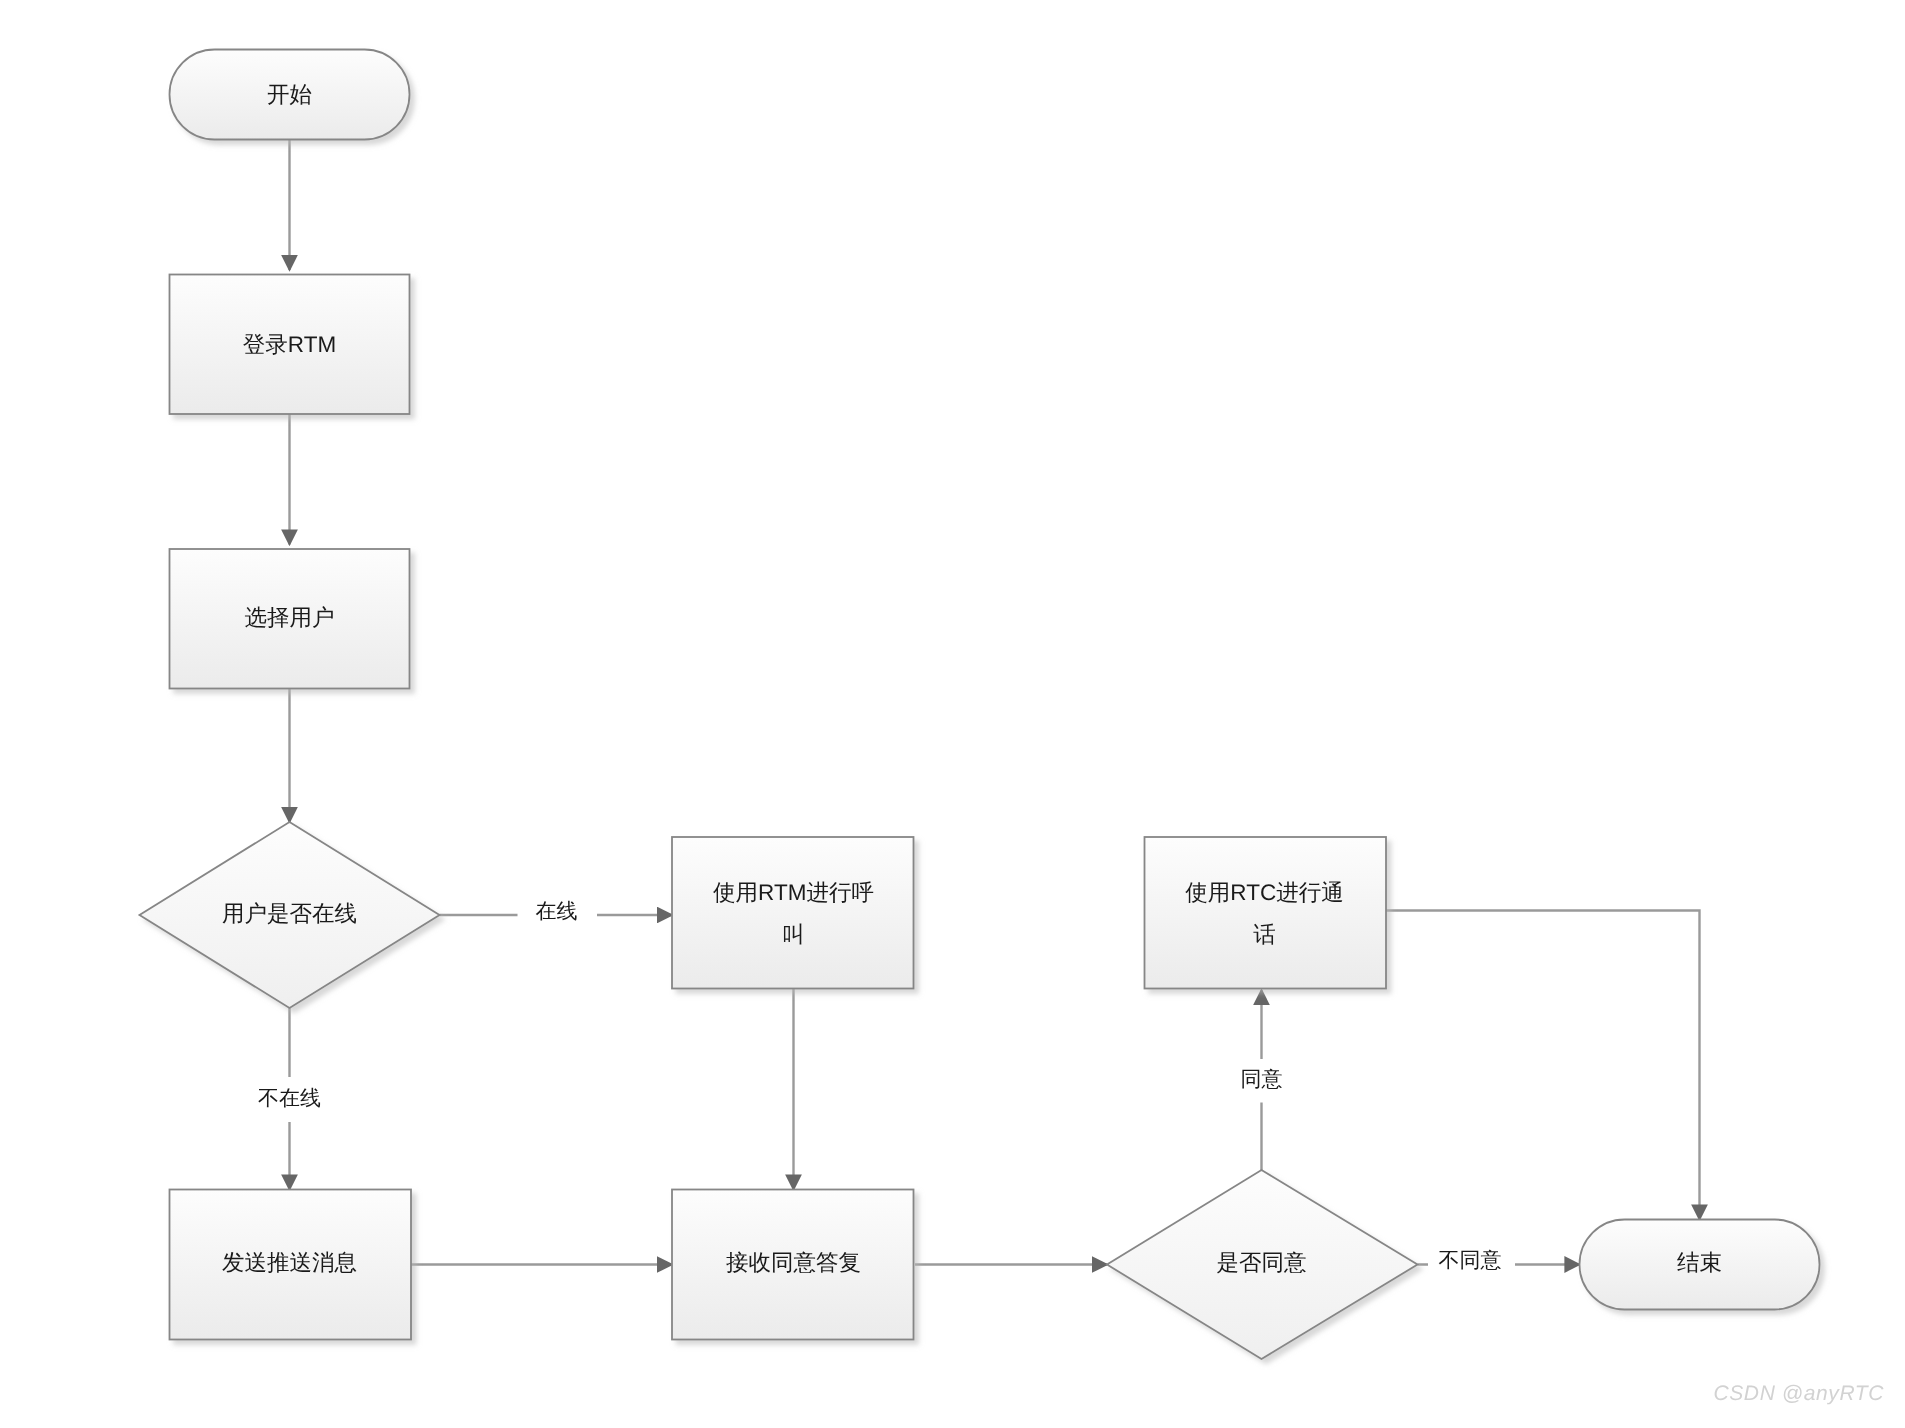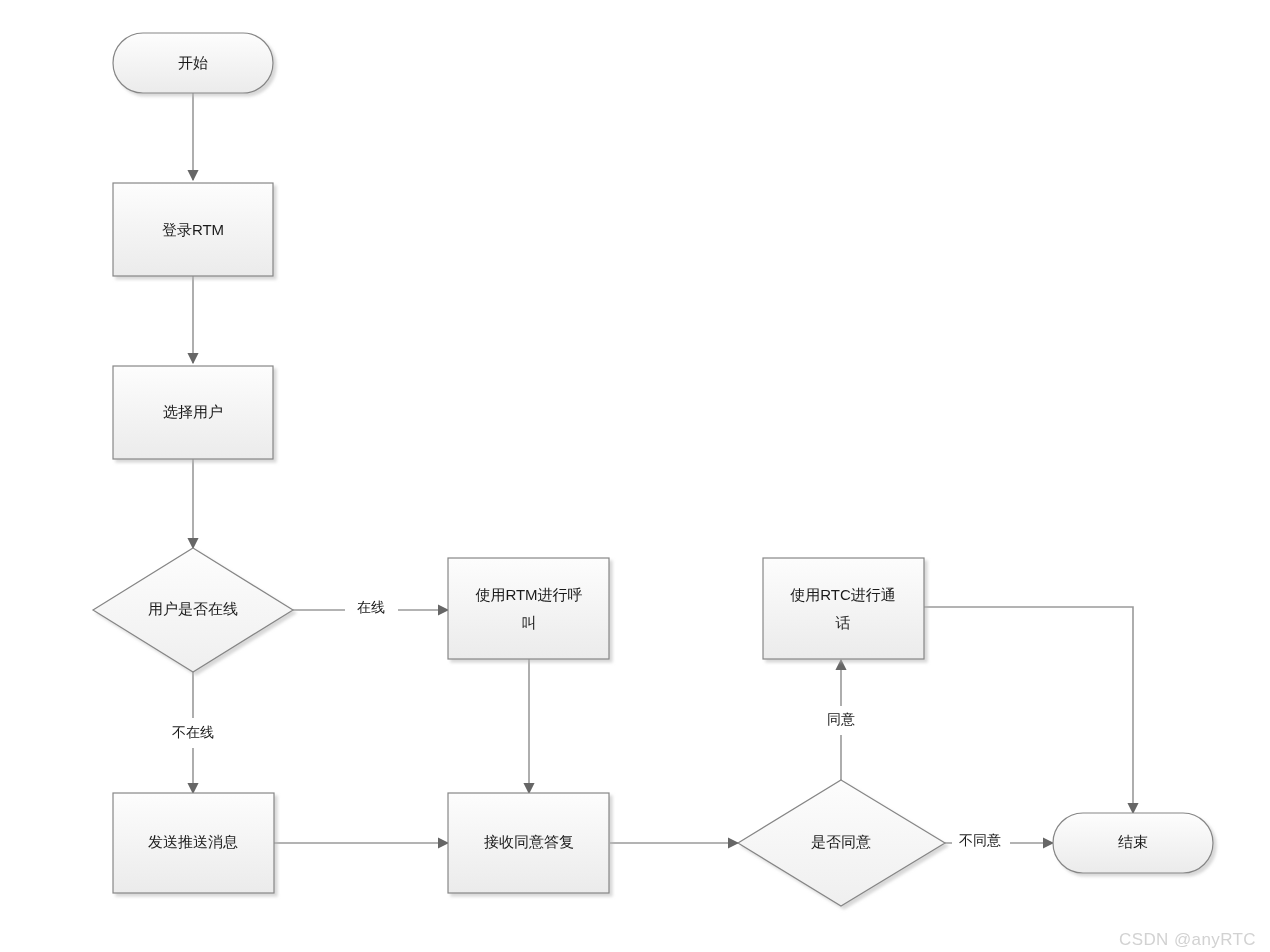--- a/index.html
+++ b/index.html
@@ -39,26 +39,27 @@
     stroke-width: 1.2;
   }
   .edge-line {
     stroke: #9a9a9a;
     stroke-width: 1.6;
     fill: none;
   }
   .watermark {
     position: absolute;
     right: 14px;
-    bottom: 2px;
+    bottom: 16px;
     font-family: "Liberation Sans", "DejaVu Sans", sans-serif;
-    font-size: 17px;
+    font-size: 14px;
     color: #d2d2d2;
     letter-spacing: 0.4px;
     user-select: none;
+    font-style: italic;
   }
 </style>
 </head>
 <body>
 
 <svg id="canvas" viewBox="0 0 1270 952" xmlns="http://www.w3.org/2000/svg">
   <defs>
     <linearGradient id="nodeGrad" x1="0" y1="0" x2="0" y2="1">
       <stop offset="0%" stop-color="#fdfdfd"></stop>
       <stop offset="100%" stop-color="#ebebeb"></stop>

